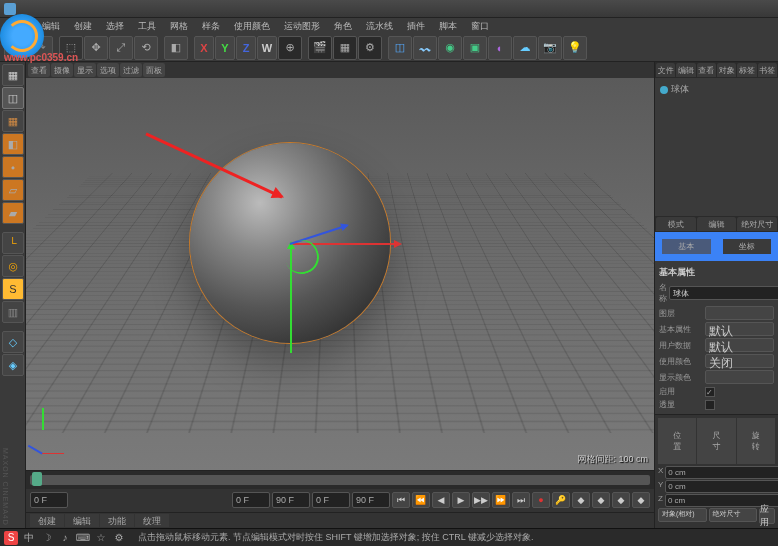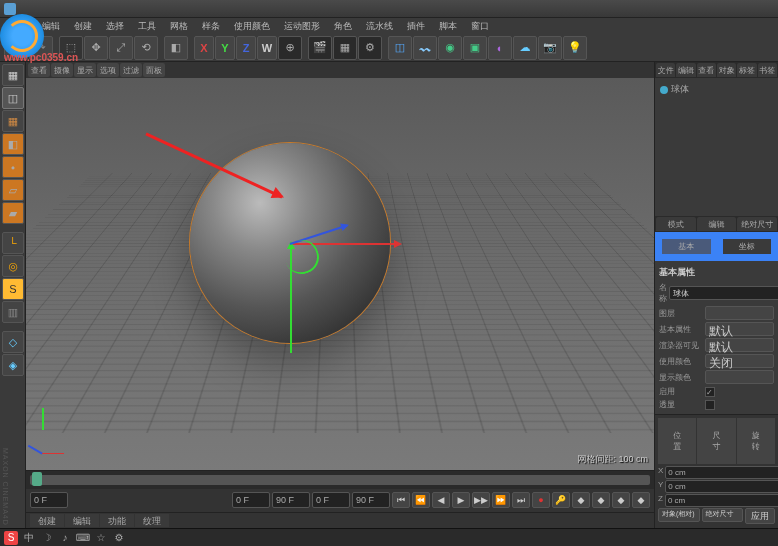--- a/index.html
+++ b/index.html
@@ -271,21 +271,21 @@
         </div>
         <div class="attr-row">
           <div class="attr-lbl">图层</div>
           <div class="attr-sel"></div>
         </div>
         <div class="attr-row">
           <div class="attr-lbl">基本属性</div>
           <div class="attr-sel">默认</div>
         </div>
         <div class="attr-row">
-          <div class="attr-lbl">渲染器可见</div>
+          <div class="attr-lbl">用户数据</div>
           <div class="attr-sel">默认</div>
         </div>
         <div class="attr-row">
           <div class="attr-lbl">使用颜色</div>
           <div class="attr-sel">关闭</div>
         </div>
         <div class="attr-row">
           <div class="attr-lbl">显示颜色</div>
           <div class="attr-sel"></div>
         </div>
@@ -316,34 +316,35 @@
 
         </div>
         <div class="coords-row">
           <div class="coords-lbl">Z</div>
           <input class="coords-fld" value="0 cm" style="">
 
         </div>
         <div class="coords-row">
           <div class="attr-sel" style="flex:1;font-size:7px">对象(相对)</div>
           <div class="attr-sel" style="flex:1;font-size:7px">绝对尺寸</div>
-          <div class="tl-btn" style="width:30px">应用</div>
+          <div class="tl-btn" style="width:16px">应用</div>
         </div>
       </div>
     </div>
   </div>
 </div>
 
 <div class="statusbar">
   <div class="st-ico" style="background:#e44;color:#fff">S</div>
   <div class="st-ico">中</div>
   <div class="st-ico">☽</div>
   <div class="st-ico">♪</div>
   <div class="st-ico">⌨</div>
   <div class="st-ico">☆</div>
   <div class="st-ico">⚙</div>
+  <div style="margin-left:8px;white-space:nowrap;overflow:hidden">点击拖动鼠标移动元素. 节点编辑模式对时按住 SHIFT 键增加选择对象; 按住 CTRL 键减少选择对象.</div>
 </div>
 
 <div class="logo-overlay">
   <div class="logo-circle"></div>
   <div class="logo-txt">www.pc0359.cn</div>
 </div>
 <div class="maxon">MAXON CINEMA4D</div>
 
 </body></html>

